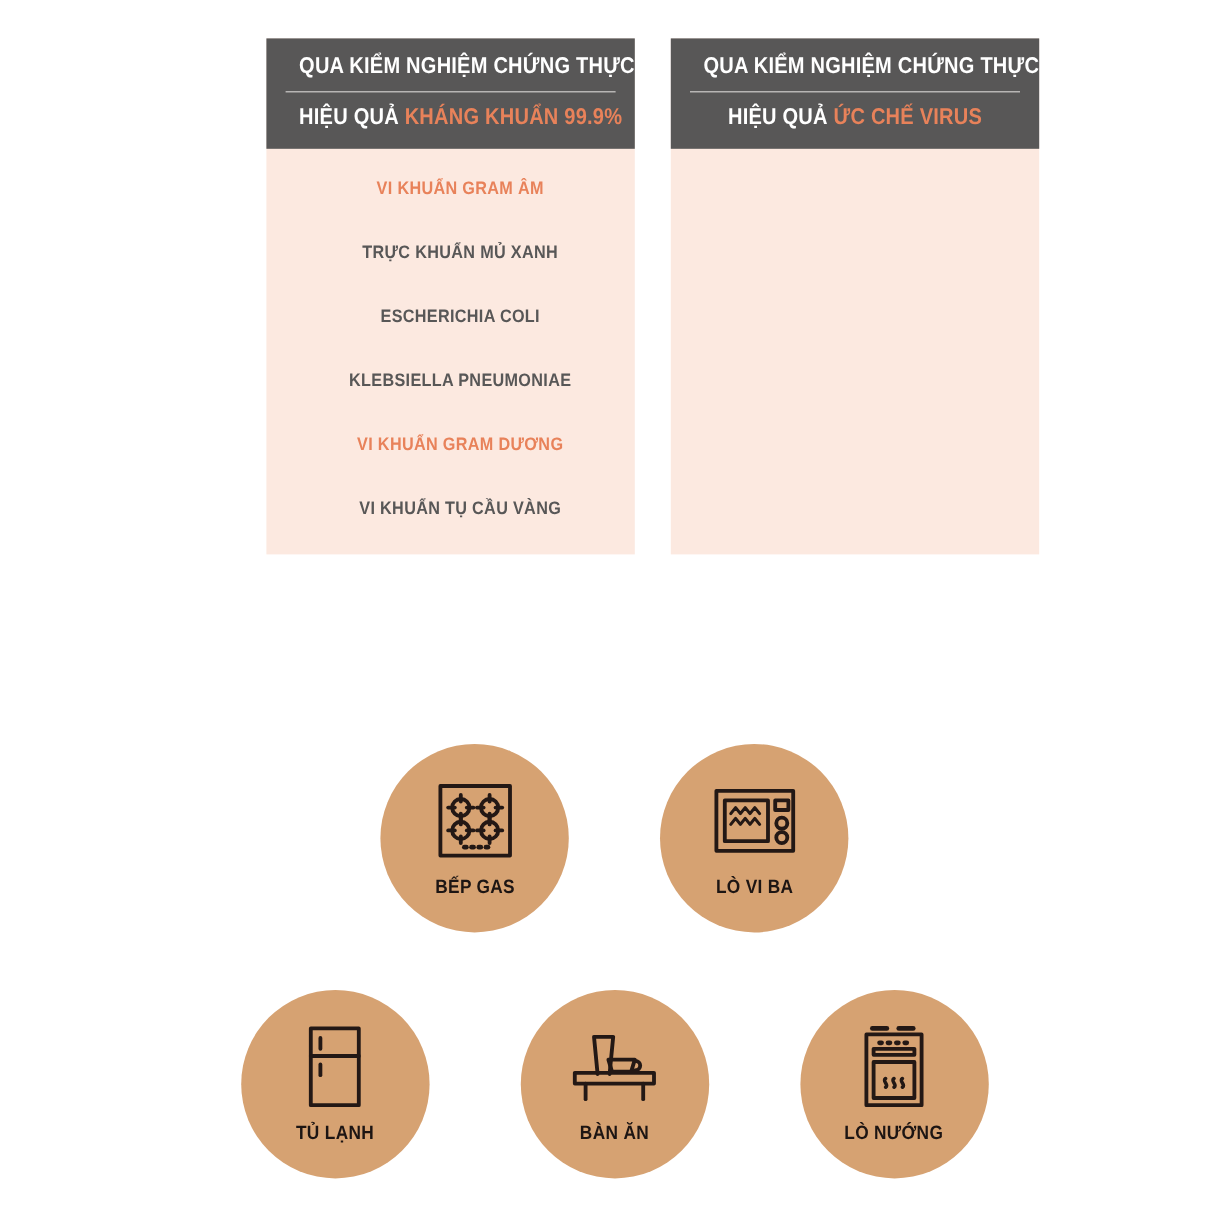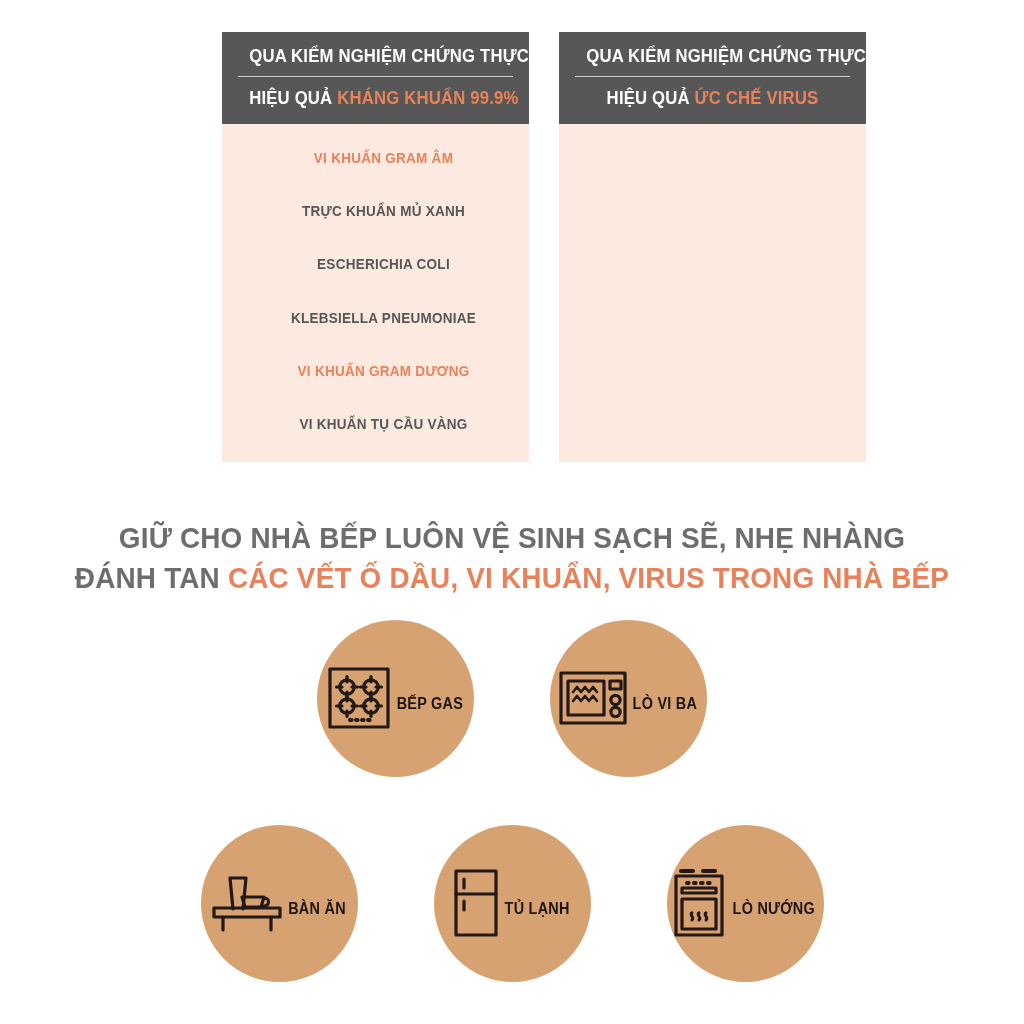--- a/index.html
+++ b/index.html
@@ -115,21 +115,21 @@
     display: flex;
     justify-content: center;
     column-gap: 76px;
   }
   .icon-cell {
     width: 157px;
     height: 157px;
     border-radius: 50%;
     background: #D6A272;
     display: flex;
-    flex-direction: row;
+    flex-direction: column;
     align-items: center;
     justify-content: center;
   }
   .icon-art {
     height: 74px;
     display: flex;
     align-items: center;
     justify-content: center;
     margin-top: -2px;
   }
@@ -173,26 +173,20 @@
       <div class="panel-header">
         <div class="panel-header-line1">QUA KIỂM NGHIỆM CHỨNG THỰC</div>
         <div class="panel-header-rule"></div>
         <div class="panel-header-line2">
           <span>HIỆU QUẢ </span><span class="hl-accent">ỨC CHẾ VIRUS</span>
         </div>
       </div>
     </div>
   </div>
 
-  <div class="headline">
-    <div class="headline-line">GIỮ CHO NHÀ BẾP LUÔN VỆ SINH SẠCH SẼ, NHẸ NHÀNG</div>
-    <div class="headline-line">
-      <span>ĐÁNH TAN </span><span class="hl-accent">CÁC VẾT Ố DẦU, VI KHUẨN, VIRUS TRONG NHÀ BẾP</span>
-    </div>
-  </div>
 
   <div class="icon-grid">
 
     <div class="icon-row">
 
       <div class="icon-cell">
         <div class="icon-art">
           <svg width="68" height="68" viewBox="0 0 68 68" fill="none" stroke="#231815" stroke-width="3.2" stroke-linecap="round" stroke-linejoin="round">
             <rect x="5" y="5" width="58" height="58"></rect>
             <g>
@@ -250,46 +244,46 @@
           </svg>
         </div>
         <div class="icon-label">LÒ VI BA</div>
       </div>
     </div>
 
     <div class="icon-row">
 
       <div class="icon-cell">
         <div class="icon-art">
+          <svg width="50" height="72" viewBox="0 0 50 72" fill="none" stroke="#231815" stroke-width="3.2" stroke-linecap="round" stroke-linejoin="round">
+            <rect x="5" y="4" width="40" height="64"></rect>
+            <line x1="5" y1="27" x2="45" y2="27"></line>
+            <line x1="13" y1="12" x2="13" y2="21"></line>
+            <line x1="13" y1="34" x2="13" y2="43"></line>
+          </svg>
+        </div>
+        <div class="icon-label">TỦ LẠNH</div>
+      </div>
+
+      <div class="icon-cell">
+        <div class="icon-art">
           <svg width="76" height="62" viewBox="0 0 76 62" fill="none" stroke="#231815" stroke-width="3.2" stroke-linecap="round" stroke-linejoin="round">
             <path d="M24 37 L21 6 L37 6 L34 37"></path>
             <path d="M33 25 L55 25 L52 35 L36 35 Z"></path>
             <path d="M55 26 c6 0 6 8 0 8"></path>
             <rect x="5" y="36" width="66" height="9"></rect>
             <line x1="14" y1="45" x2="14" y2="58"></line>
             <line x1="62" y1="45" x2="62" y2="58"></line>
           </svg>
         </div>
         <div class="icon-label">BÀN ĂN</div>
       </div>
 
       <div class="icon-cell">
         <div class="icon-art">
-          <svg width="50" height="72" viewBox="0 0 50 72" fill="none" stroke="#231815" stroke-width="3.2" stroke-linecap="round" stroke-linejoin="round">
-            <rect x="5" y="4" width="40" height="64"></rect>
-            <line x1="5" y1="27" x2="45" y2="27"></line>
-            <line x1="13" y1="12" x2="13" y2="21"></line>
-            <line x1="13" y1="34" x2="13" y2="43"></line>
-          </svg>
-        </div>
-        <div class="icon-label">TỦ LẠNH</div>
-      </div>
-
-      <div class="icon-cell">
-        <div class="icon-art">
           <svg width="58" height="74" viewBox="0 0 58 74" fill="none" stroke="#231815" stroke-width="3.2" stroke-linecap="round" stroke-linejoin="round">
             <g stroke-width="4">
               <line x1="11" y1="5" x2="23" y2="5"></line>
               <line x1="33" y1="5" x2="45" y2="5"></line>
             </g>
             <path d="M6 10 L52 10 L52 69 L6 69 Z"></path>
             <g stroke-width="4">
               <line x1="17" y1="17" x2="18.6" y2="17"></line>
               <line x1="24" y1="17" x2="25.6" y2="17"></line>
               <line x1="31" y1="17" x2="32.6" y2="17"></line>

